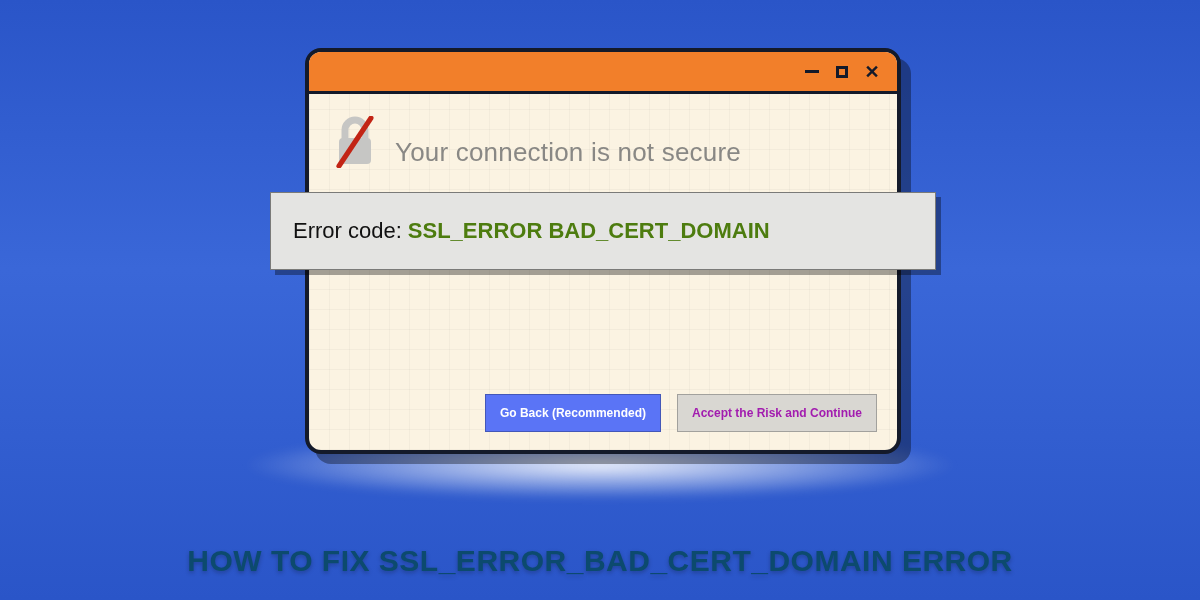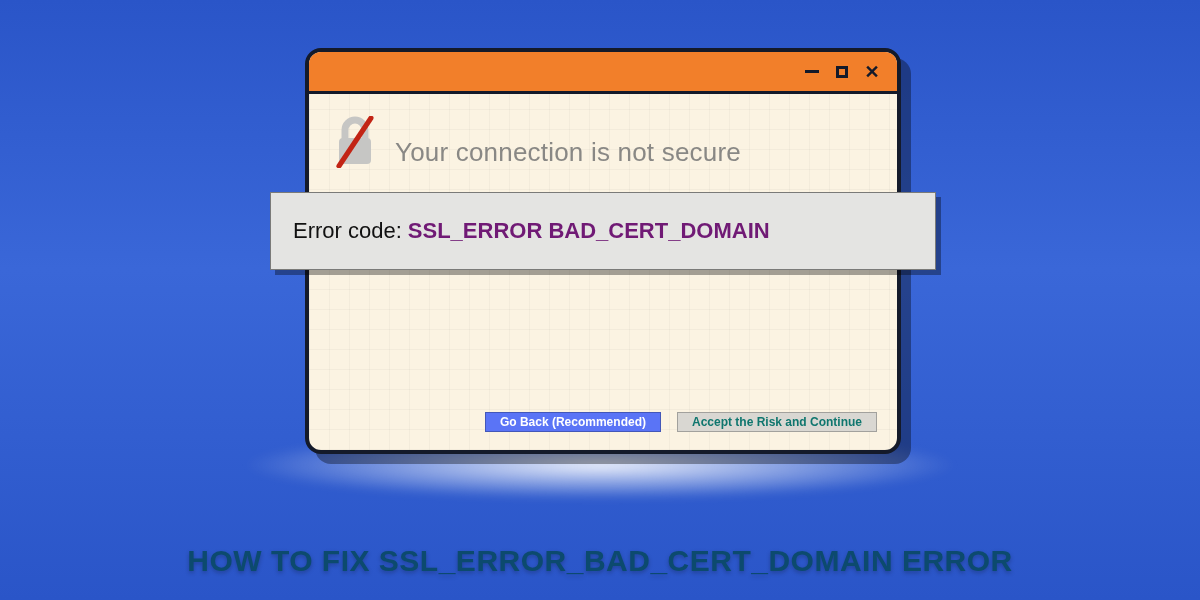--- a/index.html
+++ b/index.html
@@ -57,35 +57,35 @@
     width: 666px; height: 78px;
     background: #e4e4e2;
     border: 1px solid #7a7a78;
     box-shadow: 5px 5px 0 0 rgba(0,0,0,0.35);
     display:flex; align-items:center;
     padding: 0 22px;
     font-size: 22px;
     margin-left: 40px;
   }
   .errorbox .label { color:#111; }
-  .errorbox .code  { color:#701a75; font-weight:700; margin-left:6px; }
+  .errorbox .code  { color:#4d7c0f; font-weight:700; margin-left:6px; }
 
   .actions {
     position:absolute; right:20px; bottom:18px;
     display:flex; gap:16px;
   }
   .btn {
-    height:20px; padding:0 14px;
+    height:38px; padding:0 14px;
     font-size:12px; font-weight:700;
     display:inline-flex; align-items:center; justify-content:center;
     border:1px solid rgba(0,0,0,0.25);
     cursor:pointer;
   }
   .btn-primary { background:#5a74f6; color:#fff; }
-  .btn-secondary { background:#d9d7d2; color:#0f766e; }
+  .btn-secondary { background:#d9d7d2; color:#a21caf; }
 
   .footer-title {
     position:absolute; left:0; right:0; bottom:22px;
     text-align:center;
     color:#0c4a6e; font-weight:800; font-size:30px;
     letter-spacing:0.5px;
     text-shadow: 0 2px 4px rgba(0,0,0,0.25);
   }
 </style>
 </head>

